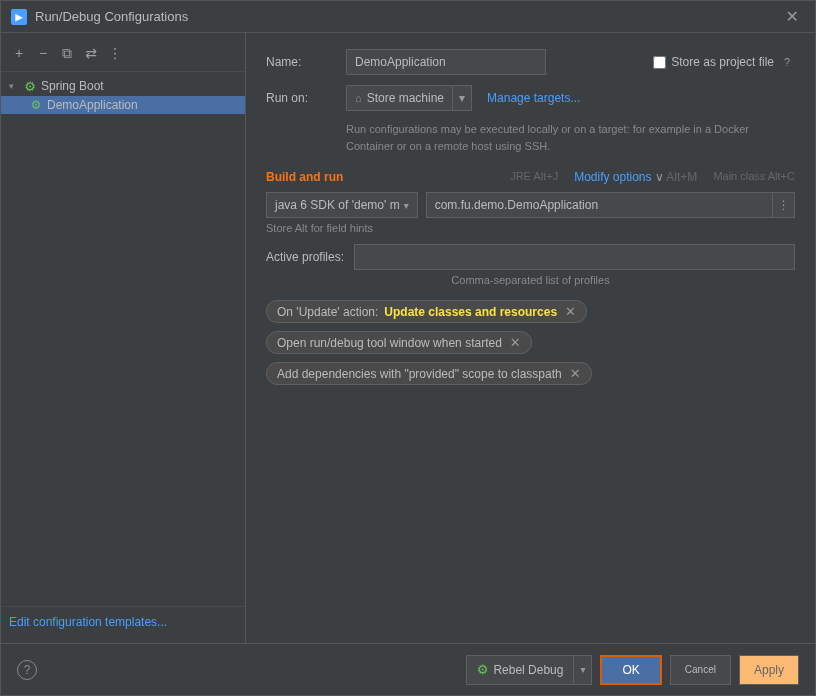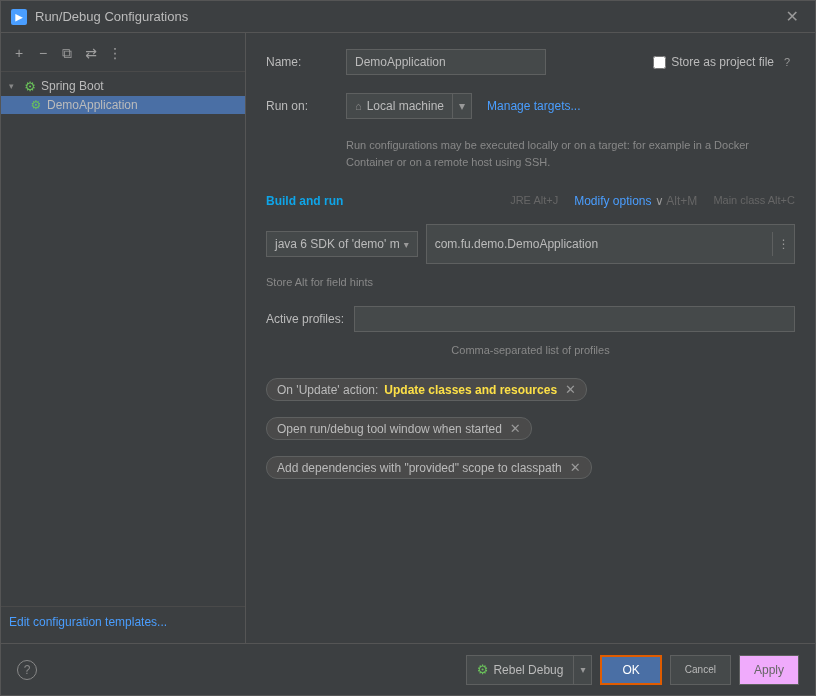--- a/index.html
+++ b/index.html
@@ -160,21 +160,21 @@
       text-decoration: none;
     }
 
     
     .right-panel {
       flex: 1;
       padding: 16px 20px;
       overflow-y: auto;
       display: flex;
       flex-direction: column;
-      gap: 8px;
+      gap: 0;
     }
 
     .form-row {
       display: flex;
       align-items: center;
       gap: 10px;
       margin-bottom: 10px;
     }
 
     .form-label {
@@ -268,21 +268,21 @@
       display: flex;
       align-items: center;
       justify-content: space-between;
       margin-bottom: 8px;
       margin-top: 4px;
     }
 
     .section-title {
       font-size: 12px;
       font-weight: bold;
-      color: #0ea5e9;
+      color: #f97316;
     }
 
     .section-right {
       display: flex;
       gap: 16px;
       font-size: 11px;
     }
 
     .modify-options-link {
       color: #4a9eff;
@@ -327,21 +327,21 @@
       color: #999;
       font-size: 10px;
     }
 
     .main-class-input-wrap {
       flex: 1;
       display: flex;
       align-items: center;
       background: #45494a;
       border: 1px solid #5e6060;
-      height: 40px;
+      height: 26px;
     }
 
     .main-class-input {
       flex: 1;
       background: transparent;
       border: none;
       color: #bbbbbb;
       padding: 0 8px;
       font-size: 12px;
       outline: none;
@@ -502,21 +502,21 @@
       background: #45494a;
       border: 1px solid #5e6060;
       color: #bbbbbb;
       padding: 4px 14px;
       font-size: 10px;
       cursor: pointer;
       height: 30px;
     }
 
     .apply-btn {
-      background: #f0abfc;
+      background: #fdba74;
       border: 1px solid #5e6060;
       color: #666;
       padding: 4px 14px;
       font-size: 12px;
       cursor: pointer;
       height: 30px;
     }
 
     .house-icon {
       font-size: 11px;
@@ -572,21 +572,21 @@
           <span>Store as project file</span>
           <span class="help-icon">?</span>
         </div>
       </div>
 
       <div class="form-row">
         <span class="form-label">Run on:</span>
         <div class="run-on-dropdown">
           <div class="run-on-inner">
             <span class="house-icon">⌂</span>
-            <span>Local machine</span>
+            <span>Store machine</span>
           </div>
           <div class="dropdown-arrow">▾</div>
         </div>
         <a class="manage-targets-link">Manage targets...</a>
       </div>
 
       <div class="hint-text">
         <span>Run configurations may be executed locally or on a target: for
 example in a Docker Container or on a remote host using SSH.</span>
       </div>

